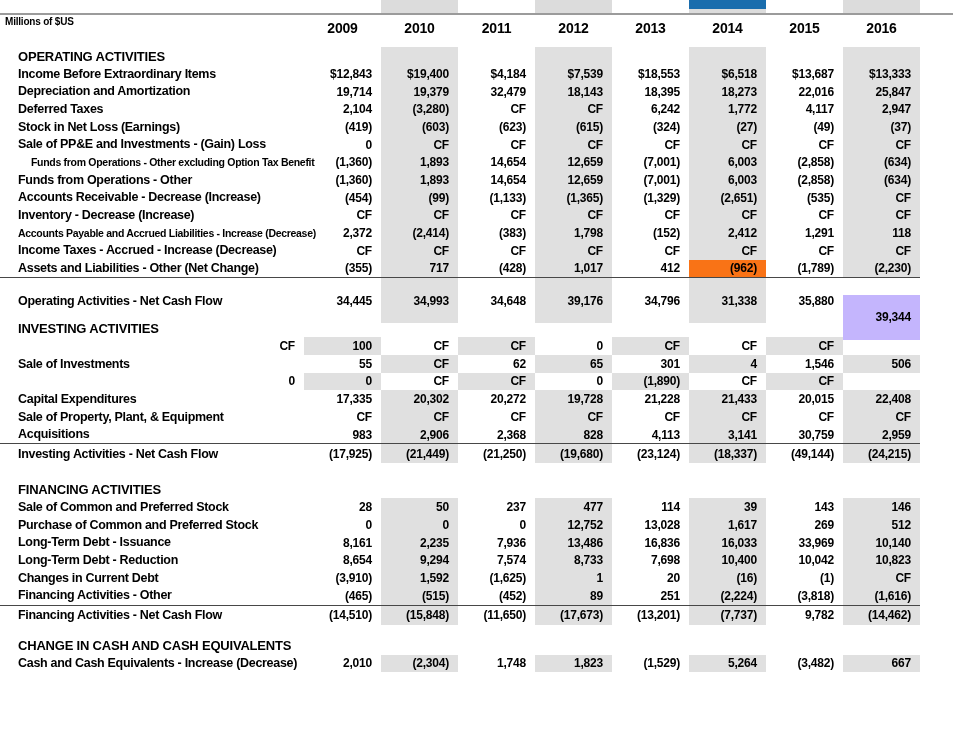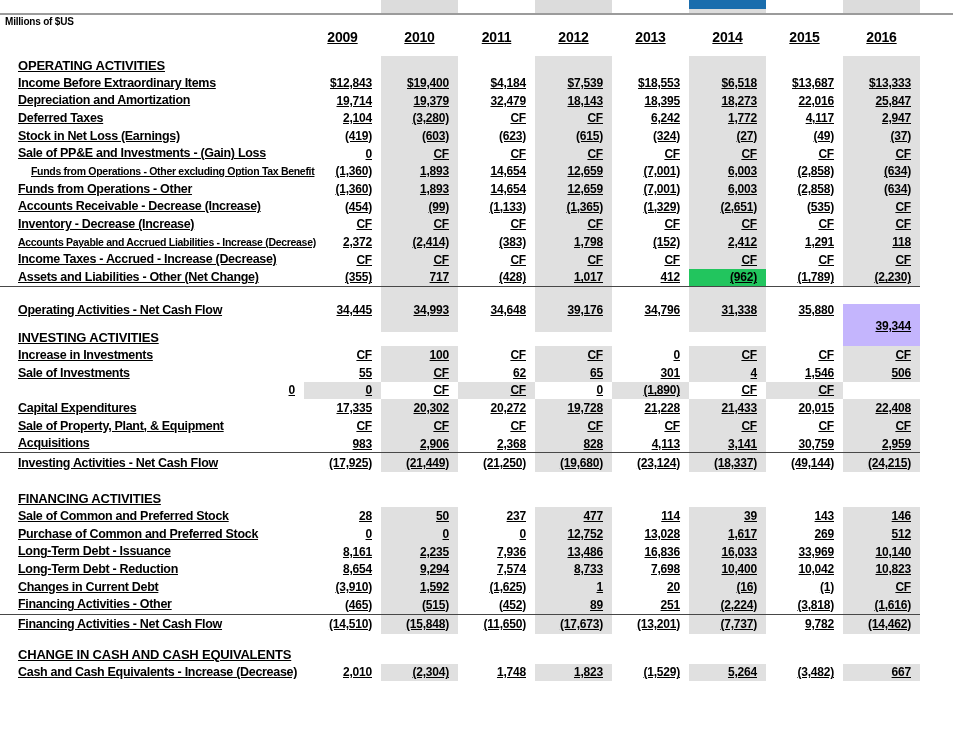--- a/index.html
+++ b/index.html
@@ -13,21 +13,21 @@
     overflow:hidden;
   }
   
   .decor{position:absolute;top:0;left:0;width:953px;height:14px;}
   .tab{position:absolute;top:0;height:13px;width:77px;}
   .tab.t1{left:381px;} .tab.t3{left:535px;} .tab.t5{left:689px;} .tab.t7{left:843px;}
   .sel-indicator{position:absolute;top:0;left:689px;width:77px;height:9px;}
   .rule-top{position:absolute;top:13px;left:0;width:953px;height:1.5px;background:#9b9b9b;}
   .units{position:absolute;top:16px;left:5px;font-size:10px;letter-spacing:-0.2px;}
   
-  .tablewrap{position:absolute;top:26px;left:0;width:920px;text-decoration:underline;}
+  .tablewrap{position:absolute;top:17px;left:0;width:920px;}
   .row{display:grid;grid-template-columns:304px repeat(8,77px);align-items:center;line-height:1;}
   .yearrow{height:22px;}
   .headrow{height:18px;}
   .datarow{height:17.7px;}
   .totalrow{height:19px;border-top:1.5px solid #474747;}
   .sec-operating{margin-top:8px;}
   .sec-investing{margin-top:22px;}
   .sec-financing{margin-top:17px;}
   .sec-change{margin-top:12px;}
   .cell{height:100%;display:flex;align-items:center;}
@@ -200,21 +200,21 @@
           <div class="cell num">CF</div>
           <div class="cell num band" style="background: rgb(224, 224, 224);">CF</div>
         </div>
         <div class="row datarow">
           <div class="cell label">Assets and Liabilities - Other (Net Change)</div>
           <div class="cell num">(355)</div>
           <div class="cell num band" style="background: rgb(224, 224, 224);">717</div>
           <div class="cell num">(428)</div>
           <div class="cell num band" style="background: rgb(224, 224, 224);">1,017</div>
           <div class="cell num">412</div>
-          <div class="cell num band" style="background: #22c55e;">(962)</div>
+          <div class="cell num band" style="background: #f97316;">(962)</div>
           <div class="cell num">(1,789)</div>
           <div class="cell num band" style="background: rgb(224, 224, 224);">(2,230)</div>
         </div>
         <div class="row totalrow">
           <div class="cell label">Operating Activities - Net Cash Flow</div>
           <div class="cell num">34,445</div>
           <div class="cell num band" style="background: rgb(224, 224, 224);">34,993</div>
           <div class="cell num">34,648</div>
           <div class="cell num band" style="background: rgb(224, 224, 224);">39,176</div>
           <div class="cell num">34,796</div>
@@ -229,21 +229,20 @@
           <div class="cell num"></div>
           <div class="cell num"></div>
           <div class="cell num"></div>
           <div class="cell num"></div>
           <div class="cell num"></div>
           <div class="cell num"></div>
           <div class="cell num"></div>
           <div class="cell num"></div>
         </div>
         <div class="row datarow">
-          <div class="cell label">Increase in Investments</div>
           <div class="cell num">CF</div>
           <div class="cell num band" style="background: rgb(224, 224, 224);">100</div>
           <div class="cell num">CF</div>
           <div class="cell num band" style="background: rgb(224, 224, 224);">CF</div>
           <div class="cell num">0</div>
           <div class="cell num band" style="background: rgb(224, 224, 224);">CF</div>
           <div class="cell num">CF</div>
           <div class="cell num band" style="background: rgb(224, 224, 224);">CF</div>
         </div>
         <div class="row datarow">

